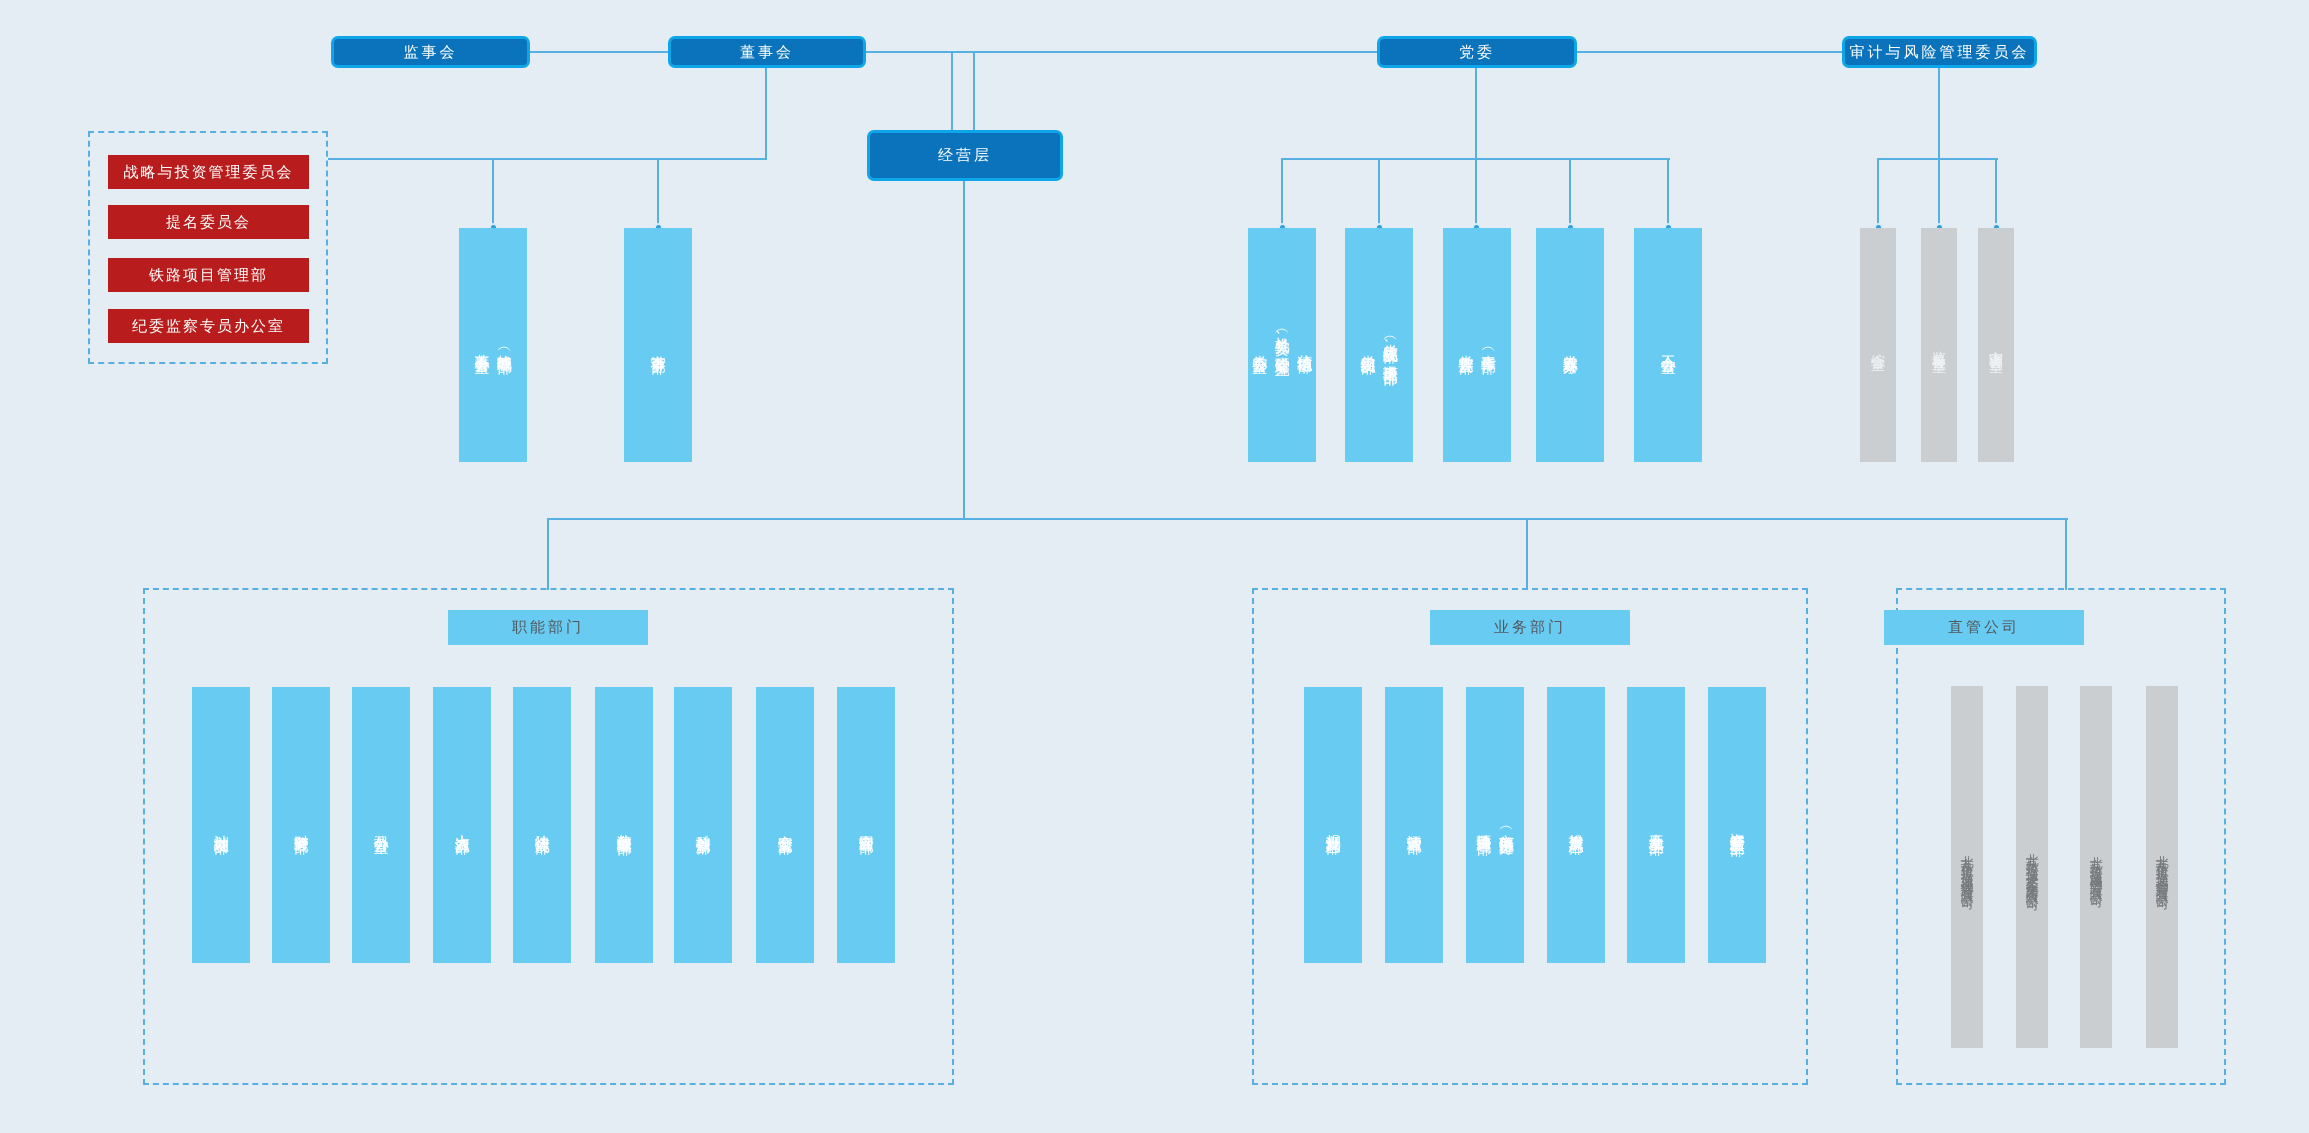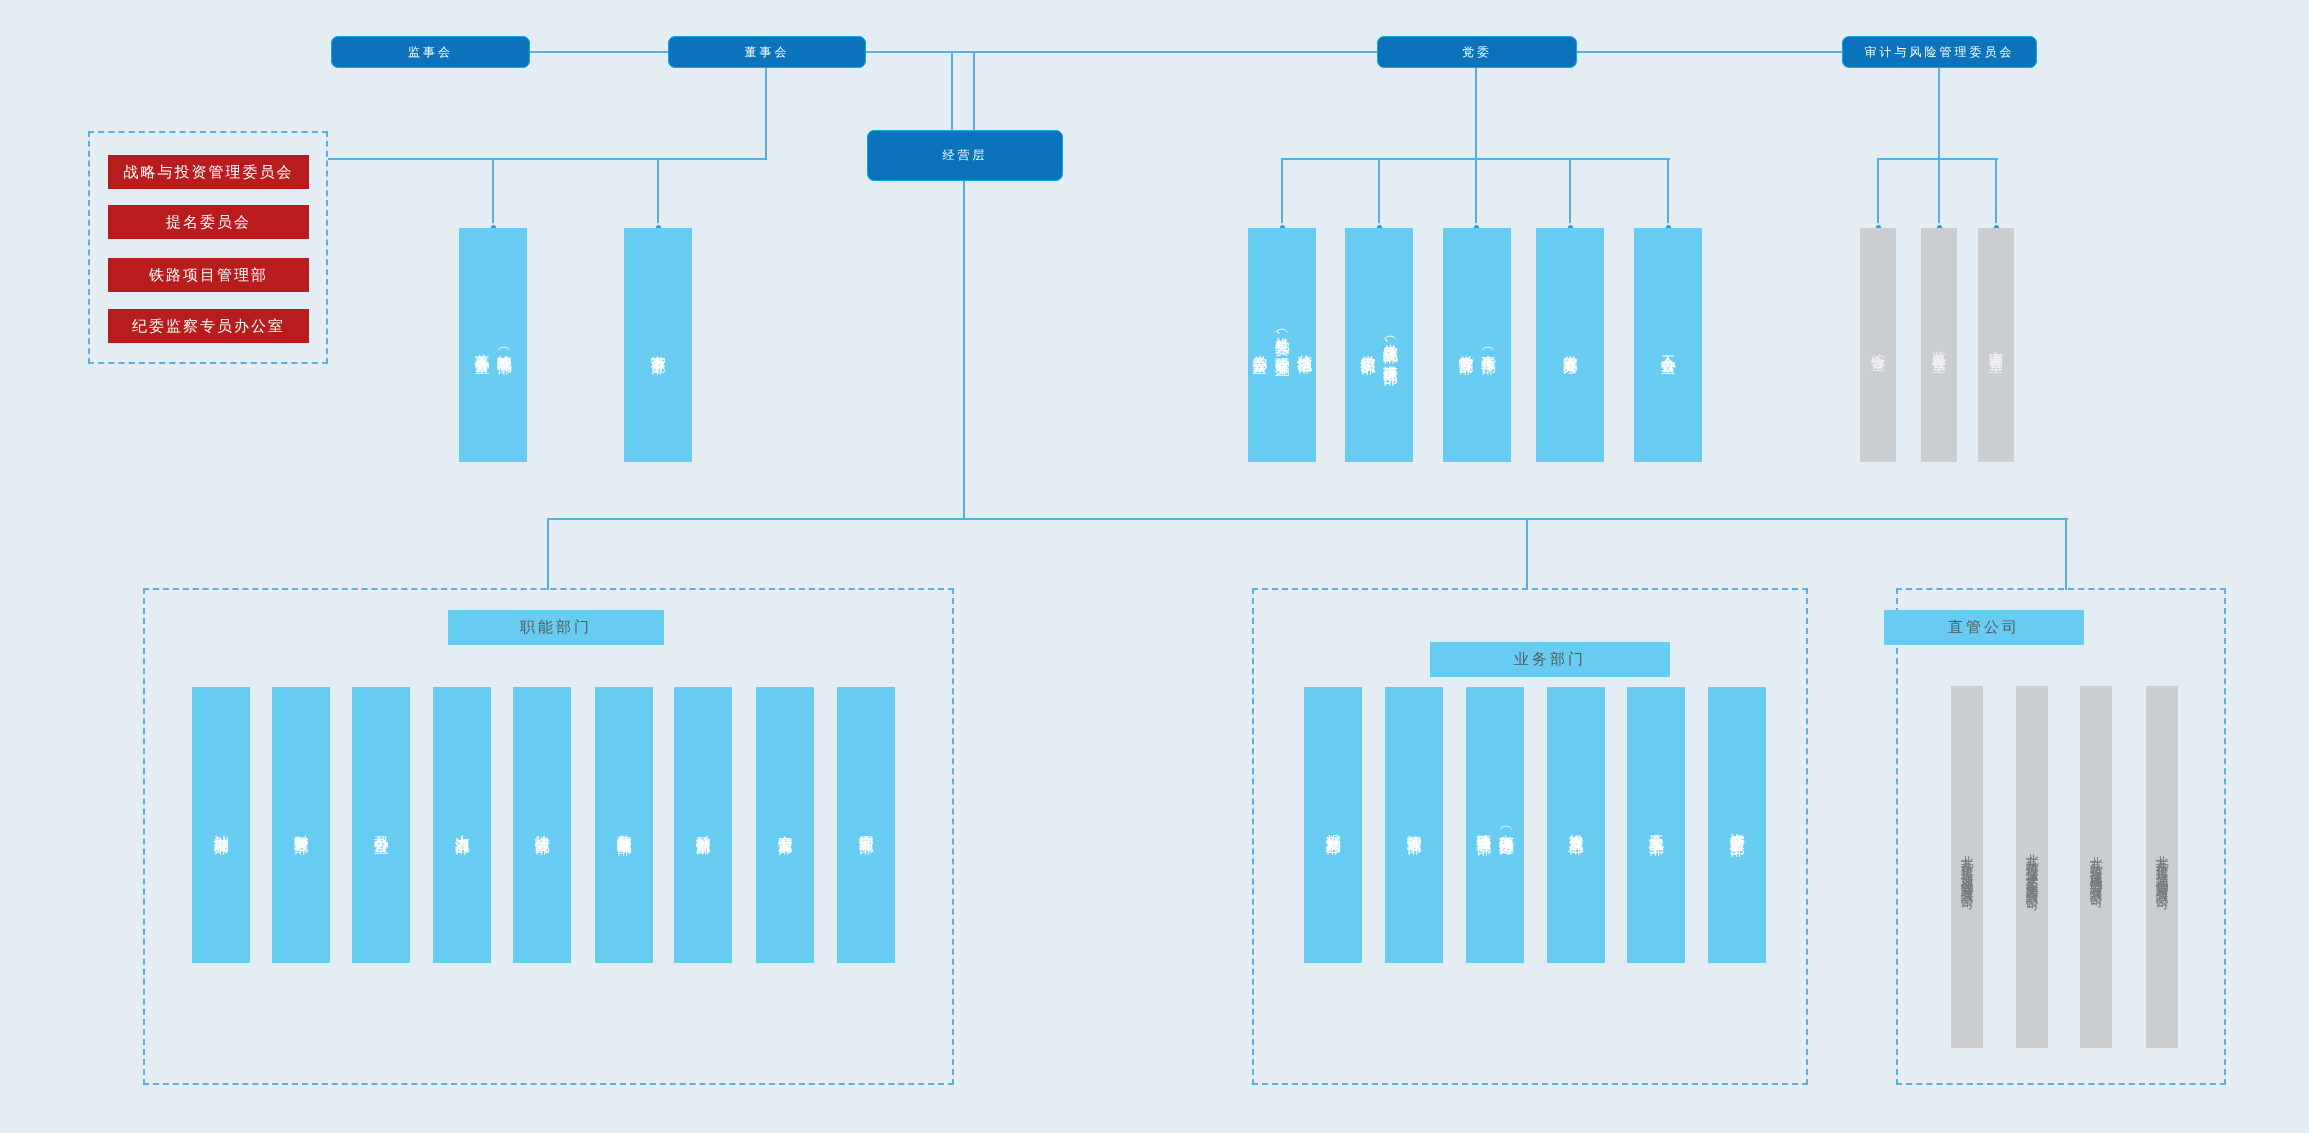--- a/index.html
+++ b/index.html
@@ -1,20 +1,20 @@
 <!DOCTYPE html>
 <html><head>
 <meta charset="utf-8">
 <style>
   html,body{margin:0;padding:0;background:#E4EDF3;}
   #canvas{position:relative;width:2309px;height:1133px;background:#E4EDF3;
           font-family:"Liberation Sans","DejaVu Sans",sans-serif;overflow:hidden;}
-  .node-dark{position:absolute;background:#0B73BB;border:1px solid #0ea5e9;border-radius:7px;
+  .node-dark{position:absolute;background:#0B73BB;border:3px solid #0ea5e9;border-radius:7px;
              color:#FFFFFF;display:flex;align-items:center;justify-content:center;
-             font-size:12px;letter-spacing:3px;box-sizing:border-box;}
+             font-size:15px;letter-spacing:3px;box-sizing:border-box;}
   .committee{position:absolute;background:#b91c1c;color:#FFFFFF;display:flex;align-items:center;
              justify-content:center;font-size:15px;letter-spacing:2px;box-sizing:border-box;}
   .dashed-box{position:absolute;border:2px dashed #58AFE1;box-sizing:border-box;}
   .label-bar{position:absolute;background:#68CBF2;color:#53585C;display:flex;align-items:center;
              justify-content:center;font-size:15px;letter-spacing:3px;box-sizing:border-box;}
   .vbox{position:absolute;display:flex;align-items:center;justify-content:center;box-sizing:border-box;}
   .vbox .vtext{writing-mode:vertical-lr;text-align:center;white-space:pre-line;
                letter-spacing:1px;line-height:1.5;}
   .vbox.sky{background:#68CBF2;color:#FDFEFF;font-size:15px;}
   .vbox.gray-light{background:#CBCED1;color:#EFF1F3;font-size:14px;}
@@ -81,22 +81,22 @@
   <div class="dashed-box" style="left:88px;top:131px;width:240px;height:233px;"></div>
   <div class="committee" style="left:108px;top:155px;width:201px;height:34px;">战略与投资管理委员会</div>
   <div class="committee" style="left:108px;top:205px;width:201px;height:34px;">提名委员会</div>
   <div class="committee" style="left:108px;top:258px;width:201px;height:34px;">铁路项目管理部</div>
   <div class="committee" style="left:108px;top:309px;width:201px;height:34px;">纪委监察专员办公室</div>
 
   <div class="dashed-box" style="left:143px;top:588px;width:811px;height:497px;"></div>
   <div class="dashed-box" style="left:1252px;top:588px;width:556px;height:497px;"></div>
   <div class="dashed-box" style="left:1896px;top:588px;width:330px;height:497px;"></div>
 
-  <div class="label-bar" style="left:448px;top:610px;width:216px;height:35px;">职能部门</div>
-  <div class="label-bar" style="left:1430px;top:610px;width:240px;height:35px;margin-top:32px;">业务部门</div>
+  <div class="label-bar" style="left:448px;top:610px;width:200px;height:35px;">职能部门</div>
+  <div class="label-bar" style="left:1430px;top:610px;width:200px;height:35px;">业务部门</div>
   <div class="label-bar" style="left:1884px;top:610px;width:200px;height:35px;">直管公司</div>
 
 <div class="vbox sky" style="left: 459px; top: 228px; width: 68px; height: 234px;">
       <span class="vtext">董事会办公室
 （战略管理部）</span>
     </div>
     <div class="vbox sky" style="left: 624px; top: 228px; width: 68px; height: 234px;">
       <span class="vtext">审计事务部</span>
     </div>
     <div class="vbox sky" style="left: 1248px; top: 228px; width: 68px; height: 234px;">

